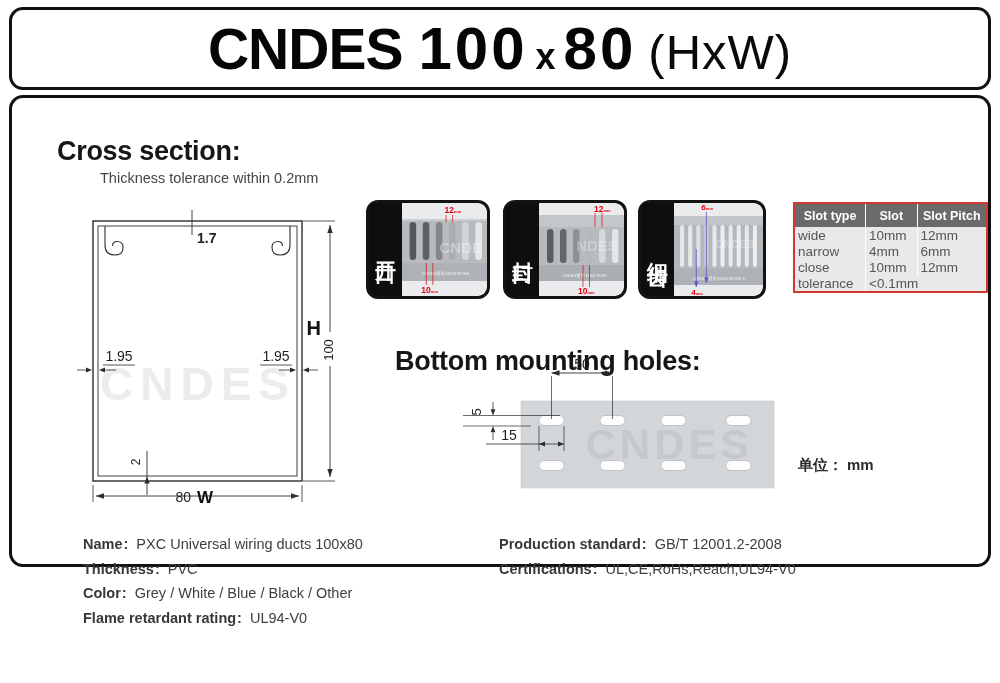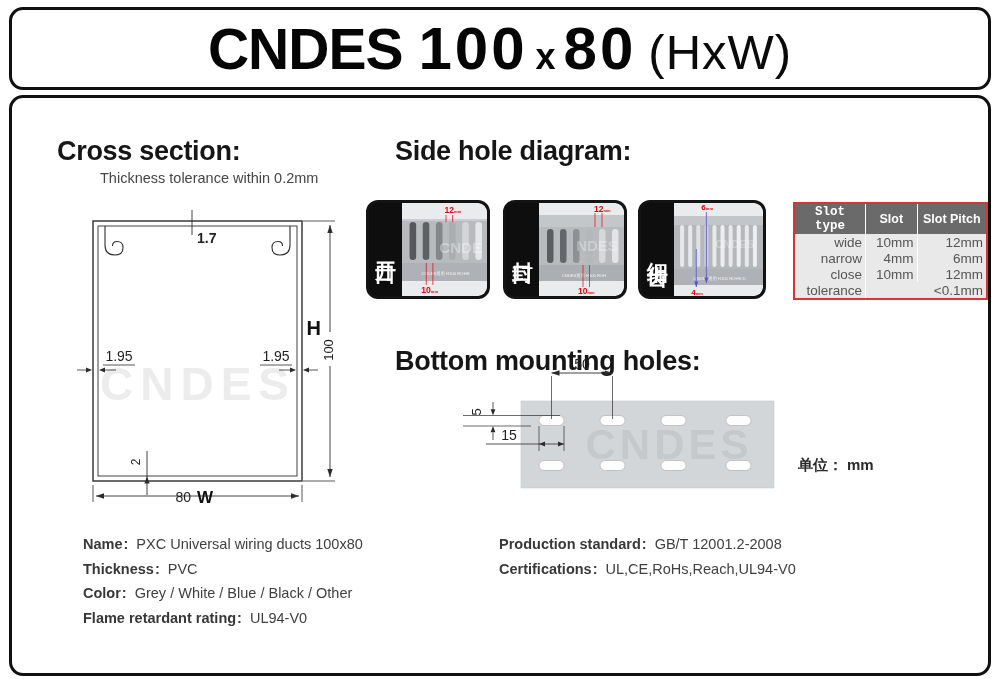--- a/index.html
+++ b/index.html
@@ -8,21 +8,21 @@
   
   .title-box{position:absolute;left:9px;top:7px;width:982px;height:83px;box-sizing:border-box;
              border:3px solid #101010;border-radius:14px;background:#fff;
              display:flex;align-items:center;justify-content:center;}
   .title-inner{display:flex;align-items:baseline;white-space:nowrap;}
   .t-brand{font-size:57px;font-weight:900;letter-spacing:-1px;color:#050505;margin-right:16px;}
   .t-num{font-size:60px;font-weight:800;letter-spacing:3px;color:#050505;}
   .t-x{font-size:36px;font-weight:800;margin:0 8px;color:#050505;}
   .t-suffix{font-size:49px;font-weight:500;letter-spacing:1px;margin-left:12px;color:#0a0a0a;}
   
-  .content-box{position:absolute;left:9px;top:95px;width:982px;height:581px;box-sizing:border-box;
+  .content-box{position:absolute;left:9px;top:95px;width:982px;height:472px;box-sizing:border-box;
                border:3px solid #101010;border-radius:14px;background:#fff;}
   .heading{position:absolute;font-size:27px;font-weight:800;letter-spacing:-0.3px;color:#161616;white-space:nowrap;}
   .h-cross{left:45px;top:16px;}
   .h-side{left:383px;top:16px;}
   .h-bottom{left:383px;top:226px;}
   .note{position:absolute;left:50px;top:70px;font-size:14.5px;line-height:20px;color:#454545;}
   .note .l2{padding-left:38px;}
   .cross-svg{position:absolute;left:58px;top:106px;width:290px;height:312px;}
   
   .photo-box{position:absolute;top:102px;height:99px;box-sizing:border-box;border:3px solid #131313;
@@ -32,24 +32,24 @@
   .pb3{left:626px;width:128px;}
   .label-strip{width:33px;background:#0e0e0e;color:#ffffff;display:flex;align-items:center;justify-content:center;
                writing-mode:vertical-lr;text-orientation:upright;font-size:21px;font-weight:700;letter-spacing:5px;}
   .photo{flex:1;background:#e8eaec;border-radius:0 9px 9px 0;overflow:hidden;}
   .photo svg{display:block;width:100%;height:100%;}
   
   .slot-table{position:absolute;left:781px;top:104px;border-collapse:collapse;border:2px solid #cf3a35;
               font-family:"Liberation Sans",sans-serif;}
   .slot-table th{background:#6a6a6a;color:#ffffff;font-size:12.5px;font-weight:700;height:21px;
                  padding:1px 3px;border-left:1px solid #fff;}
-  .slot-table td{background:#e9e9e9;color:#555555;font-size:13.5px;text-align:right;height:16px;
+  .slot-table td{background:#e9e9e9;color:#555555;font-size:13.5px;text-align:left;height:16px;
                  padding:0 3px;border-left:1px solid #fff;}
   .slot-table th:first-child,.slot-table td:first-child{border-left:none;}
-  .c1{width:66px;font-family:Liberation Mono, monospace;} .c2{width:46px;} .c3{width:68px;}
+  .c1{width:66px;} .c2{width:46px;} .c3{width:68px;}
   .mount-svg{position:absolute;left:429px;top:260px;width:345px;height:138px;}
   .unit{position:absolute;left:786px;top:358px;font-size:15px;font-weight:700;color:#2a2a2a;white-space:nowrap;}
   .unit .u-val{margin-left:4px;font-weight:700;}
   
   .specs{position:absolute;font-size:14.5px;color:#3d3d3d;}
   .specs-left{left:71px;top:430px;}
   .specs-right{left:487px;top:430px;}
   .spec-line{height:24.4px;display:flex;align-items:flex-end;white-space:nowrap;}
   .spec-label{font-weight:700;color:#383838;}
   .spec-sep{font-weight:700;margin:0 8px 0 1px;}
@@ -127,21 +127,20 @@
       <polygon points="77,272.5 74.4,279.5 79.6,279.5" fill="#2c2c2c"></polygon>
       <text transform="translate(70,258) rotate(-90)" text-anchor="middle" font-size="12" fill="#1f1f1f">2</text>
 
       <line x1="23" y1="281" x2="23" y2="298" stroke="#2c2c2c" stroke-width="0.8"></line>
       <line x1="232" y1="281" x2="232" y2="298" stroke="#2c2c2c" stroke-width="0.8"></line>
       <line x1="26" y1="292" x2="229" y2="292" stroke="#2c2c2c" stroke-width="0.9" marker-start="url(#cs-as)" marker-end="url(#cs-ae)"></line>
       <text class="dim-txt" x="121" y="298" text-anchor="end" font-size="14">80</text>
       <text x="127" y="299" font-size="17" font-weight="bold" fill="#111">W</text>
     </svg>
 
-    <h2 class="heading h-side">Side hole diagram:</h2>
 
     <div class="photo-box pb1">
       <div class="label-strip">开口</div>
       <div class="photo">
         <svg viewBox="0 0 84 93" preserveAspectRatio="none">
           <rect x="0" y="0" width="84" height="93" fill="#e9ebec"></rect>
           <rect x="0" y="16" width="84" height="44" fill="#b7bbbe"></rect>
           <rect x="0" y="60" width="84" height="18" fill="#aeb2b6"></rect>
           <rect x="0" y="16" width="84" height="2" fill="#c9cdd1"></rect>
           <g>

